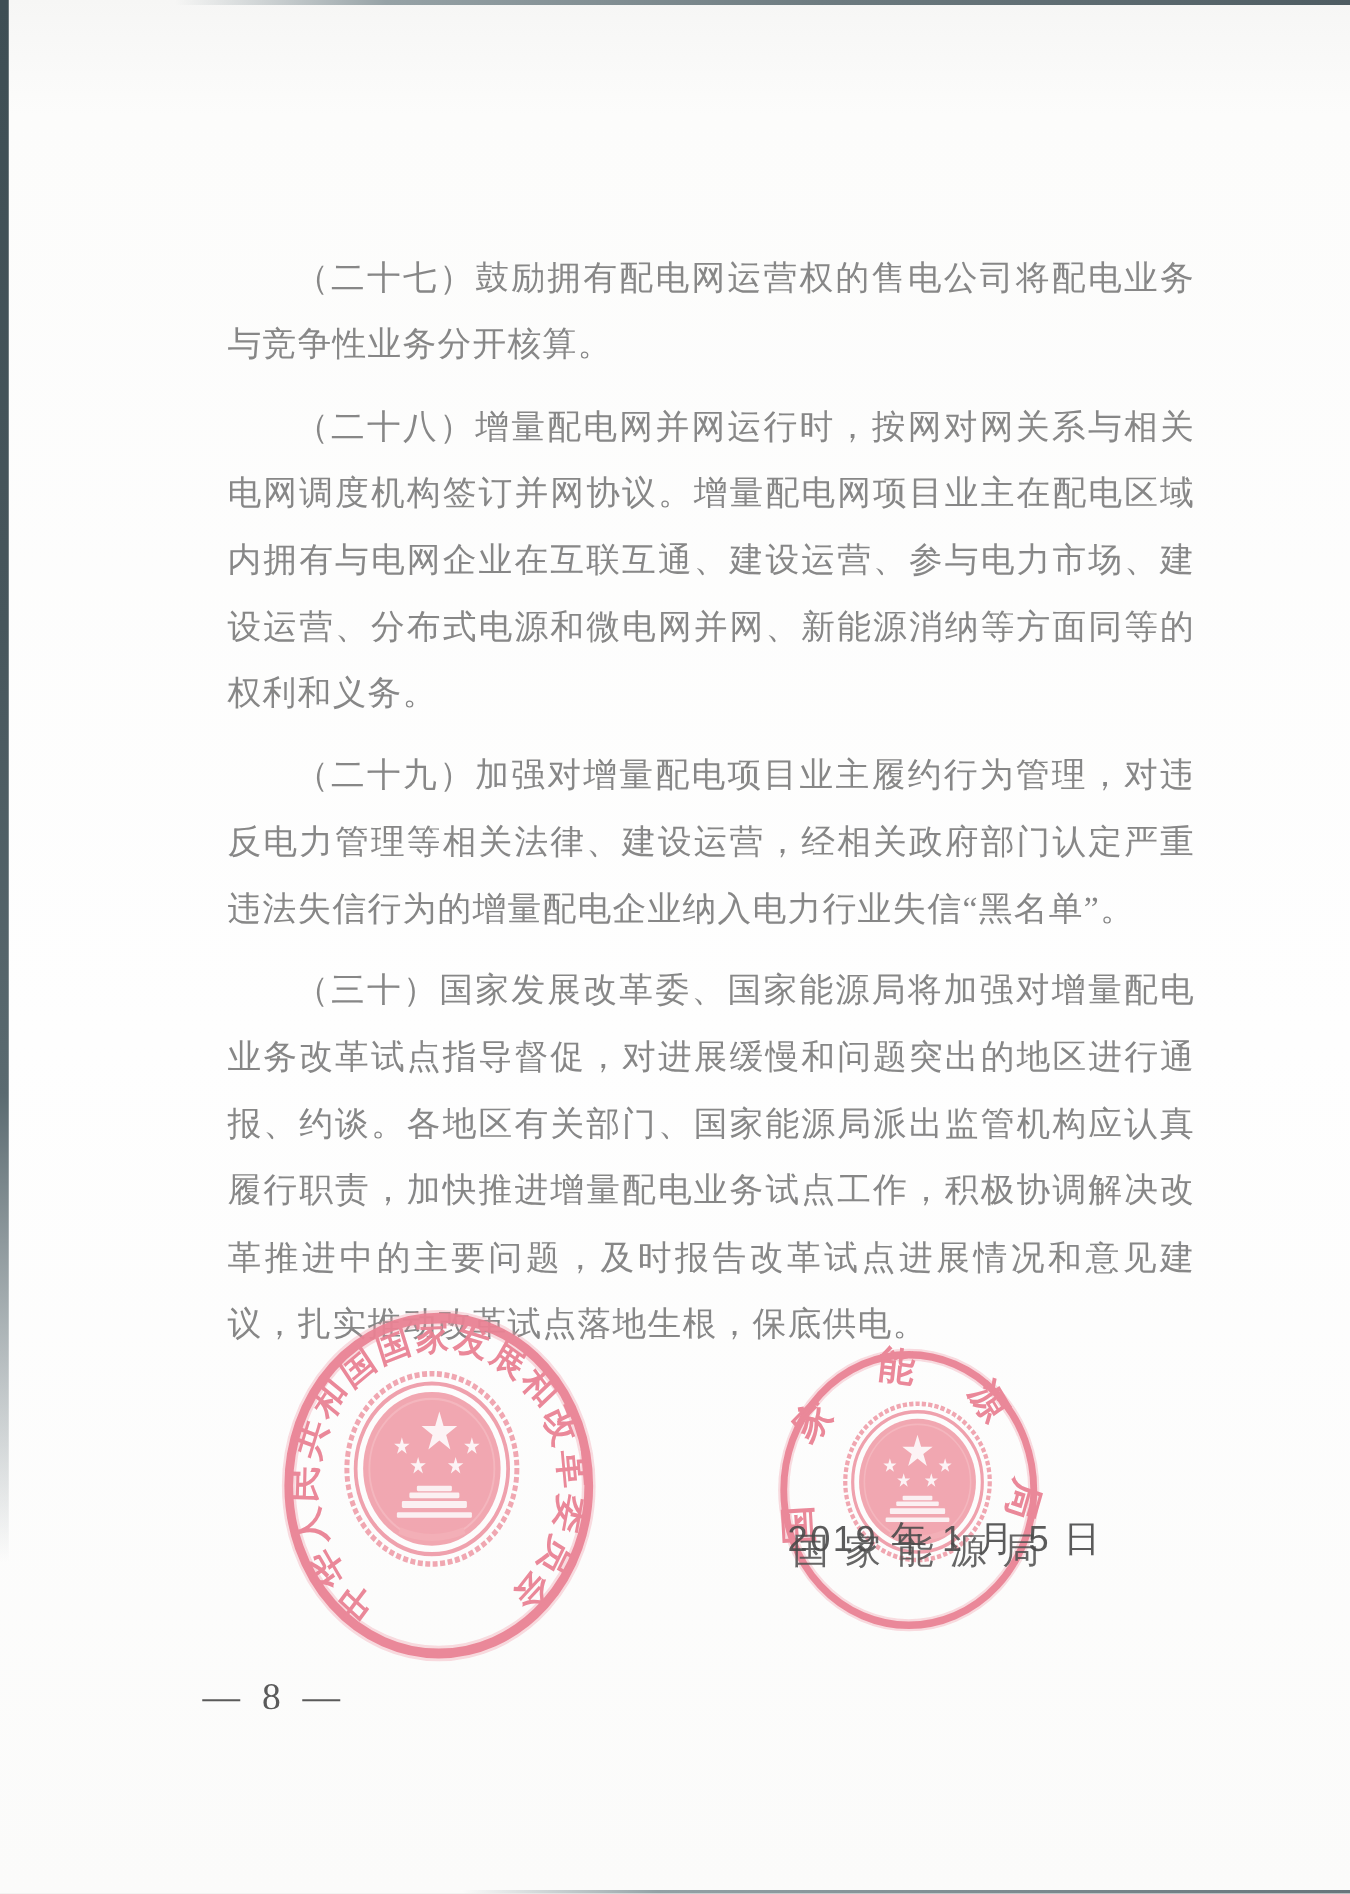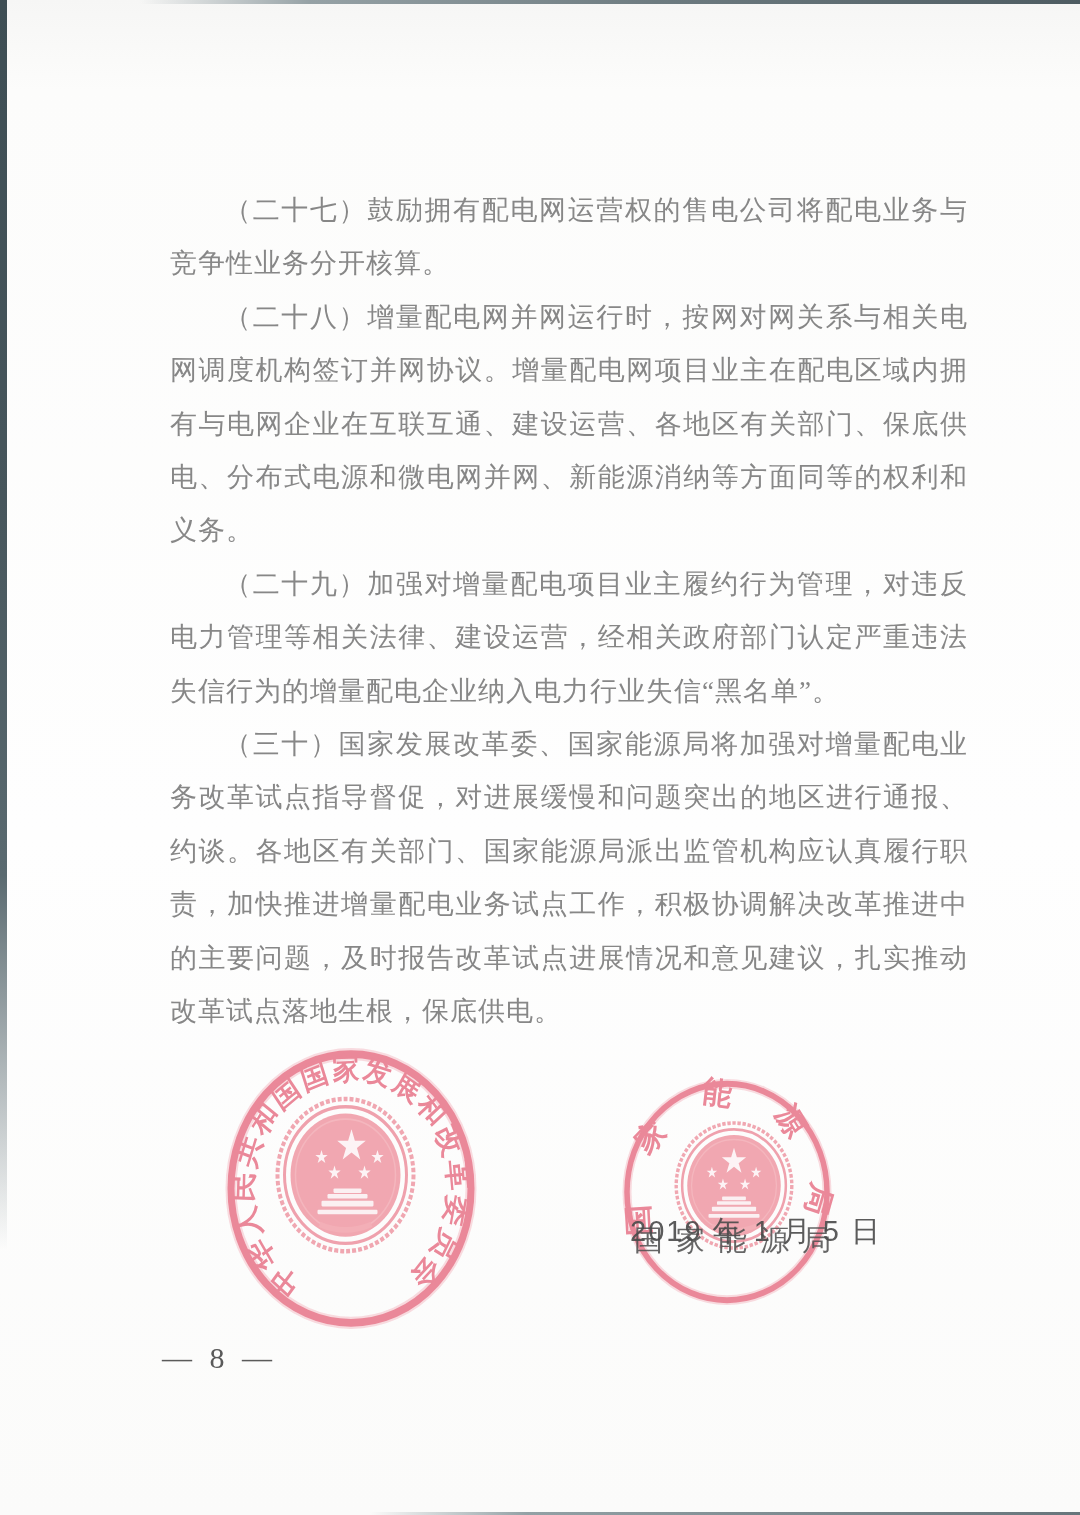--- a/index.html
+++ b/index.html
@@ -20,21 +20,21 @@
   .scan-edge-bottom{
     position:absolute;bottom:0;left:370px;width:710px;height:3px;
     background:linear-gradient(90deg,rgba(140,150,155,0) 0%,#93a1a5 22%,#67757b 100%);
   }
   
   .body-text{
     position:absolute;left:170px;top:184px;width:798px;
     font-size:27px;line-height:53.4px;letter-spacing:1px;color:#878787;
     text-align:justify;line-break:strict;z-index:1;
   }
-  .body-text p{margin:0;text-indent:2em;}
+  .body-text p{margin:12px;text-indent:2em;}
   
   .seal{position:absolute;z-index:2;opacity:.95;}
   .seal svg{display:block;filter:blur(0.3px);}
   .seal-ndrc{left:221px;top:1043px;}
   .seal-nea{left:617px;top:1073px;}
   .rim-text{font-family:"Liberation Serif","DejaVu Serif",serif;font-weight:bold;fill:#ea8294;}
   .overlay-text{
     position:absolute;z-index:3;color:#525252;opacity:.88;
     font-family:"Liberation Serif","DejaVu Serif",serif;white-space:nowrap;
   }
@@ -54,21 +54,21 @@
 <body>
 
 <div class="page">
 
   <div class="scan-edge-left"></div>
   <div class="scan-edge-top"></div>
   <div class="scan-edge-bottom"></div>
 
   <div class="body-text">
     <p>（二十七）鼓励拥有配电网运营权的售电公司将配电业务与竞争性业务分开核算。</p>
-    <p>（二十八）增量配电网并网运行时，按网对网关系与相关电网调度机构签订并网协议。增量配电网项目业主在配电区域内拥有与电网企业在互联互通、建设运营、各地区有关部门、保底供电、分布式电源和微电网并网、新能源消纳等方面同等的权利和义务。</p>
+    <p>（二十八）增量配电网并网运行时，按网对网关系与相关电网调度机构签订并网协议。增量配电网项目业主在配电区域内拥有与电网企业在互联互通、建设运营、参与电力市场、建设运营、分布式电源和微电网并网、新能源消纳等方面同等的权利和义务。</p>
     <p>（二十九）加强对增量配电项目业主履约行为管理，对违反电力管理等相关法律、建设运营，经相关政府部门认定严重违法失信行为的增量配电企业纳入电力行业失信“黑名单”。</p>
     <p>（三十）国家发展改革委、国家能源局将加强对增量配电业务改革试点指导督促，对进展缓慢和问题突出的地区进行通报、约谈。各地区有关部门、国家能源局派出监管机构应认真履行职责，加快推进增量配电业务试点工作，积极协调解决改革推进中的主要问题，及时报告改革试点进展情况和意见建议，扎实推动改革试点落地生根，保底供电。</p>
   </div>
 
   <div class="seal seal-ndrc">
     <svg width="260" height="291" viewBox="0 0 260 260" preserveAspectRatio="none">
       <defs>
         <path id="star" d="M0,-1 L0.2246,-0.309 0.9511,-0.309 0.3633,0.118 0.5878,0.809 0,0.382 -0.5878,0.809 -0.3633,0.118 -0.9511,-0.309 -0.2246,-0.309 Z"></path>
         <path id="ndrc-rim-path" d="M 81 214.9 A 98 98 0 1 1 179 214.9" fill="none"></path>
       </defs>

